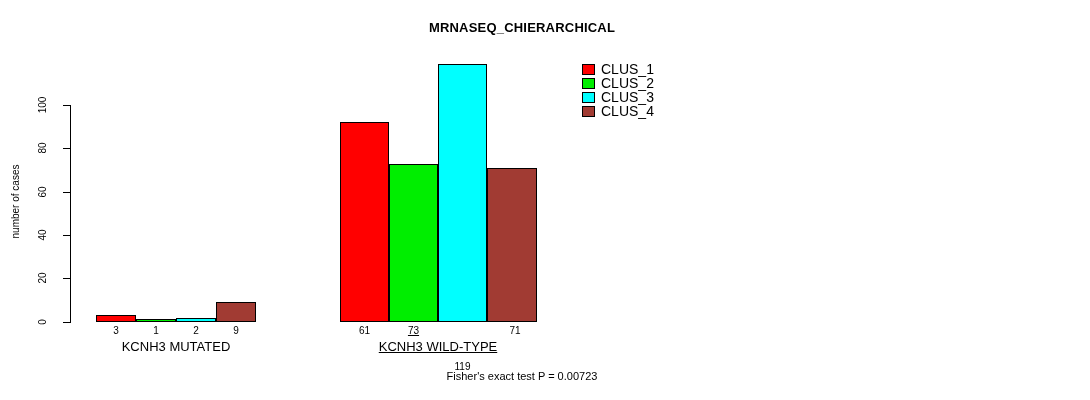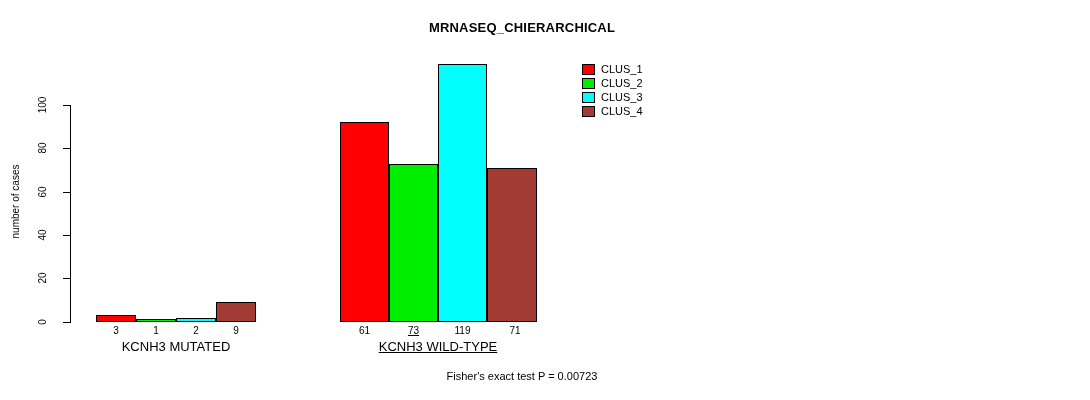--- a/index.html
+++ b/index.html
@@ -112,21 +112,21 @@
     height: 14px;
   }
   .legend-swatch {
     width: 13px;
     height: 11px;
     box-sizing: border-box;
     border: 1px solid #000000;
     margin-right: 6px;
   }
   .legend-label {
-    font-size: 11px;
+    font-size: 14px;
     line-height: 11px;
     white-space: nowrap;
   }
 
   
   #footer-note {
     position: absolute;
     top: 370px;
     left: 0;
     width: 1090px;
@@ -173,21 +173,21 @@
 
   <div class="group-label" style="left:86px; width:180px;">KCNH3 MUTATED</div>
 
   <div class="bar" style="left: 340px; width: 49px; height: 200px; background: rgb(255, 0, 0); top: 122px; bottom: auto;"></div>
   <div class="bar" style="left: 389px; width: 49px; height: 158px; background: rgb(0, 238, 0); top: 164px; bottom: auto;"></div>
   <div class="bar" style="left: 438px; width: 49px; height: 258px; background: rgb(0, 255, 255); top: 64px; bottom: auto;"></div>
   <div class="bar" style="left: 487px; width: 50px; height: 154px; background: rgb(161, 59, 51); top: 168px; bottom: auto;"></div>
 
   <div class="bar-value" style="left:340px; width:49px;">61</div>
   <div class="bar-value" style="left:389px; width:49px;text-decoration:underline;">73</div>
-  <div class="bar-value" style="left:438px; width:49px;">119</div>
+  <div class="bar-value" style="left:438px; width:49px;margin-top:36px;">119</div>
   <div class="bar-value" style="left:490px; width:50px;">71</div>
 
   <div class="group-label" style="left:348px; width:180px;text-decoration:underline;">KCNH3 WILD-TYPE</div>
 
 </div>
 
 <div id="legend">
   <div class="legend-row">
     <span class="legend-swatch" style="background: rgb(255, 0, 0);"></span>
     <span class="legend-label">CLUS_1</span>

